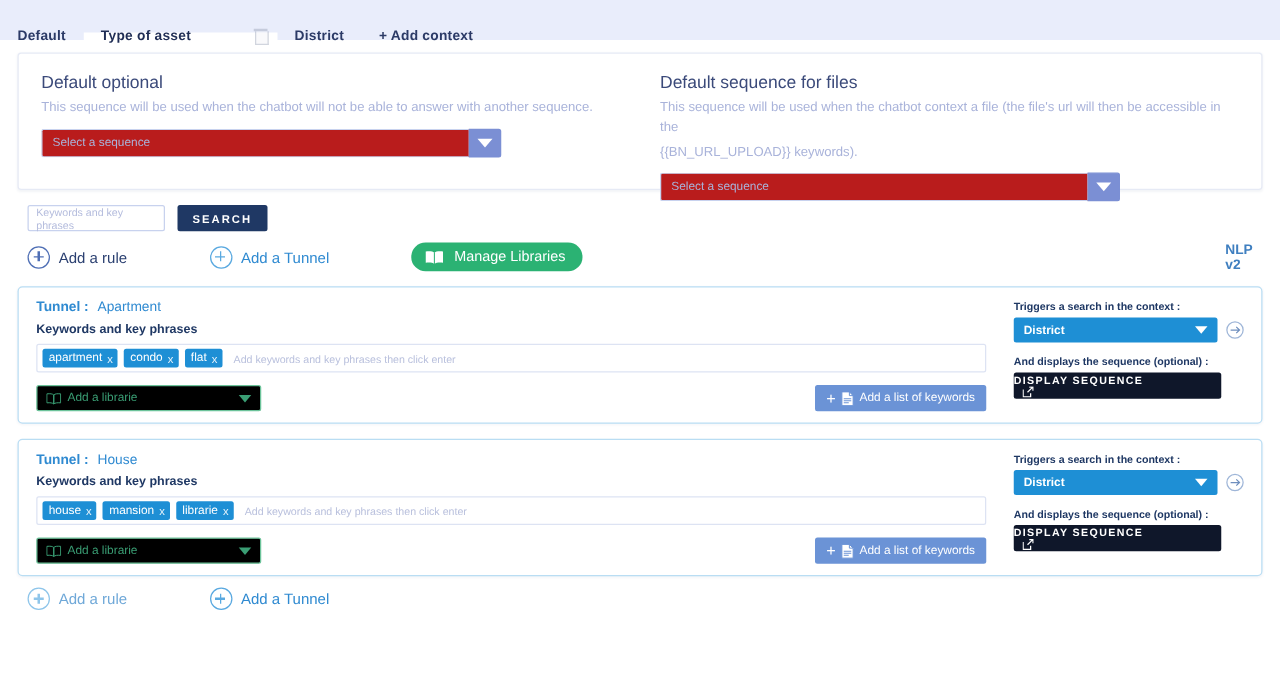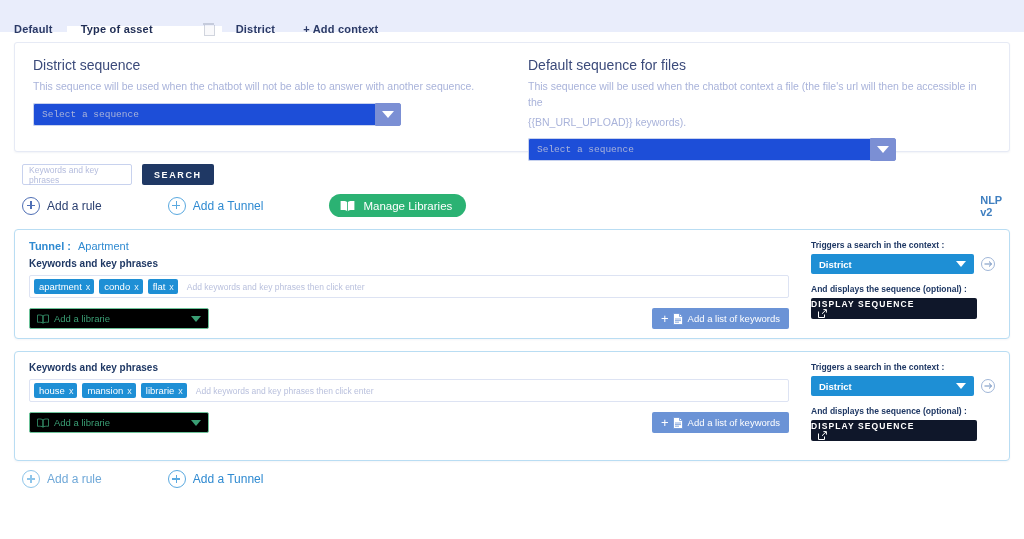--- a/index.html
+++ b/index.html
@@ -98,27 +98,26 @@
     align-items: stretch;
     height: 23px;
     width: 100%;
     max-width: 368px;
   }
   .select-box {
     flex: 1;
     border: 1px solid #c8d2ee;
     border-right: none;
     border-radius: 2px 0 0 2px;
-    background: #1d4ed8;
+    background: #b91c1c;
     font-size: 9.5px;
     color: #a9b3da;
     display: flex;
     align-items: center;
     padding-left: 8px;
-    font-family: Liberation Mono, monospace;
   }
   .select-btn {
     width: 26px;
     background: #7b8fd4;
     border: 1px solid #7b8fd4;
     border-radius: 0 2px 2px 0;
     display: flex;
     align-items: center;
     justify-content: center;
   }
@@ -374,21 +373,21 @@
     <span class="tab-add">+ Add context</span>
   </div>
   <div class="tabbar-fill"></div>
 </div>
 
 <div class="page">
 
   <div class="seq-panel">
 
     <div class="seq-col">
-      <div class="seq-title">District sequence</div>
+      <div class="seq-title">Default optional</div>
       <div class="seq-desc">This sequence will be used when the chatbot will not be able to answer with another sequence.</div>
       <div class="select-wrap">
         <div class="select-box">Select a sequence</div>
         <div class="select-btn">
           <span class="caret-white"></span>
         </div>
       </div>
     </div>
 
     <div class="seq-col">
@@ -504,20 +503,24 @@
             <path d="M0.5 2.5v6h6v-3" fill="none" stroke="#ffffff" stroke-width="1"></path>
             <path d="M4 4.8L8.2 0.7M5.4 0.6h3v3" fill="none" stroke="#ffffff" stroke-width="1"></path>
           </svg>
         </span>
       </div>
     </div>
   </div>
 
   <div class="tunnel-card">
     <div class="tc-left">
+      <div class="tunnel-head">
+        <span class="lbl">Tunnel :</span>
+        <span class="val">House</span>
+      </div>
       <div class="kw-head">Keywords and key phrases</div>
       <div class="chip-field">
         <span class="chip">
           <span>house</span>
           <span class="x">x</span>
         </span>
         <span class="chip">
           <span>mansion</span>
           <span class="x">x</span>
         </span>

